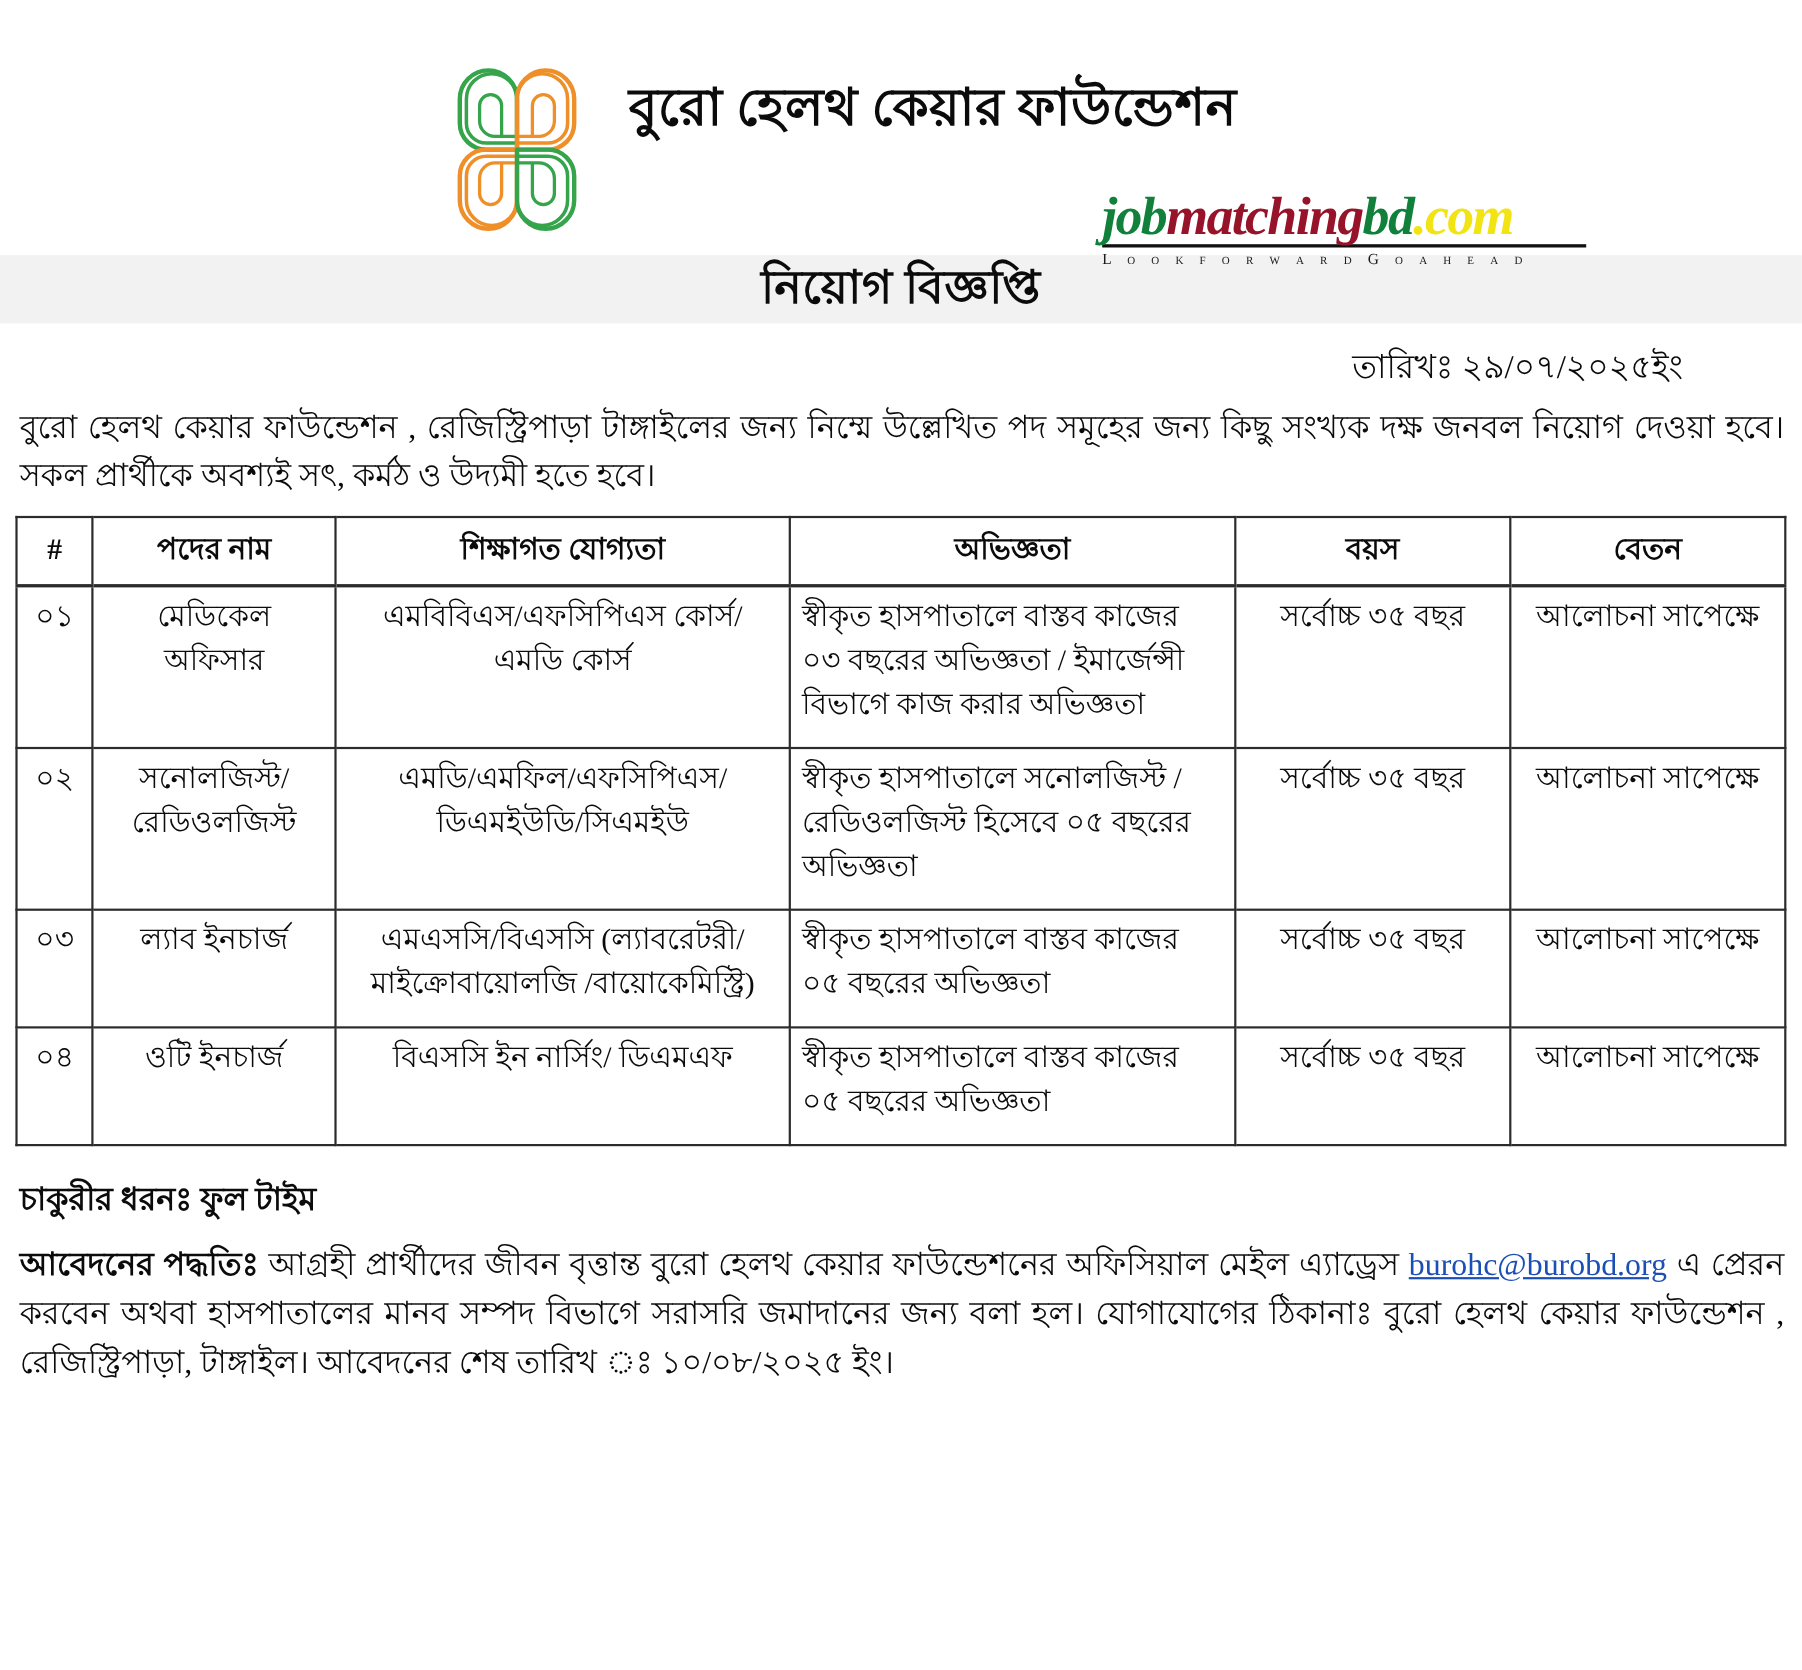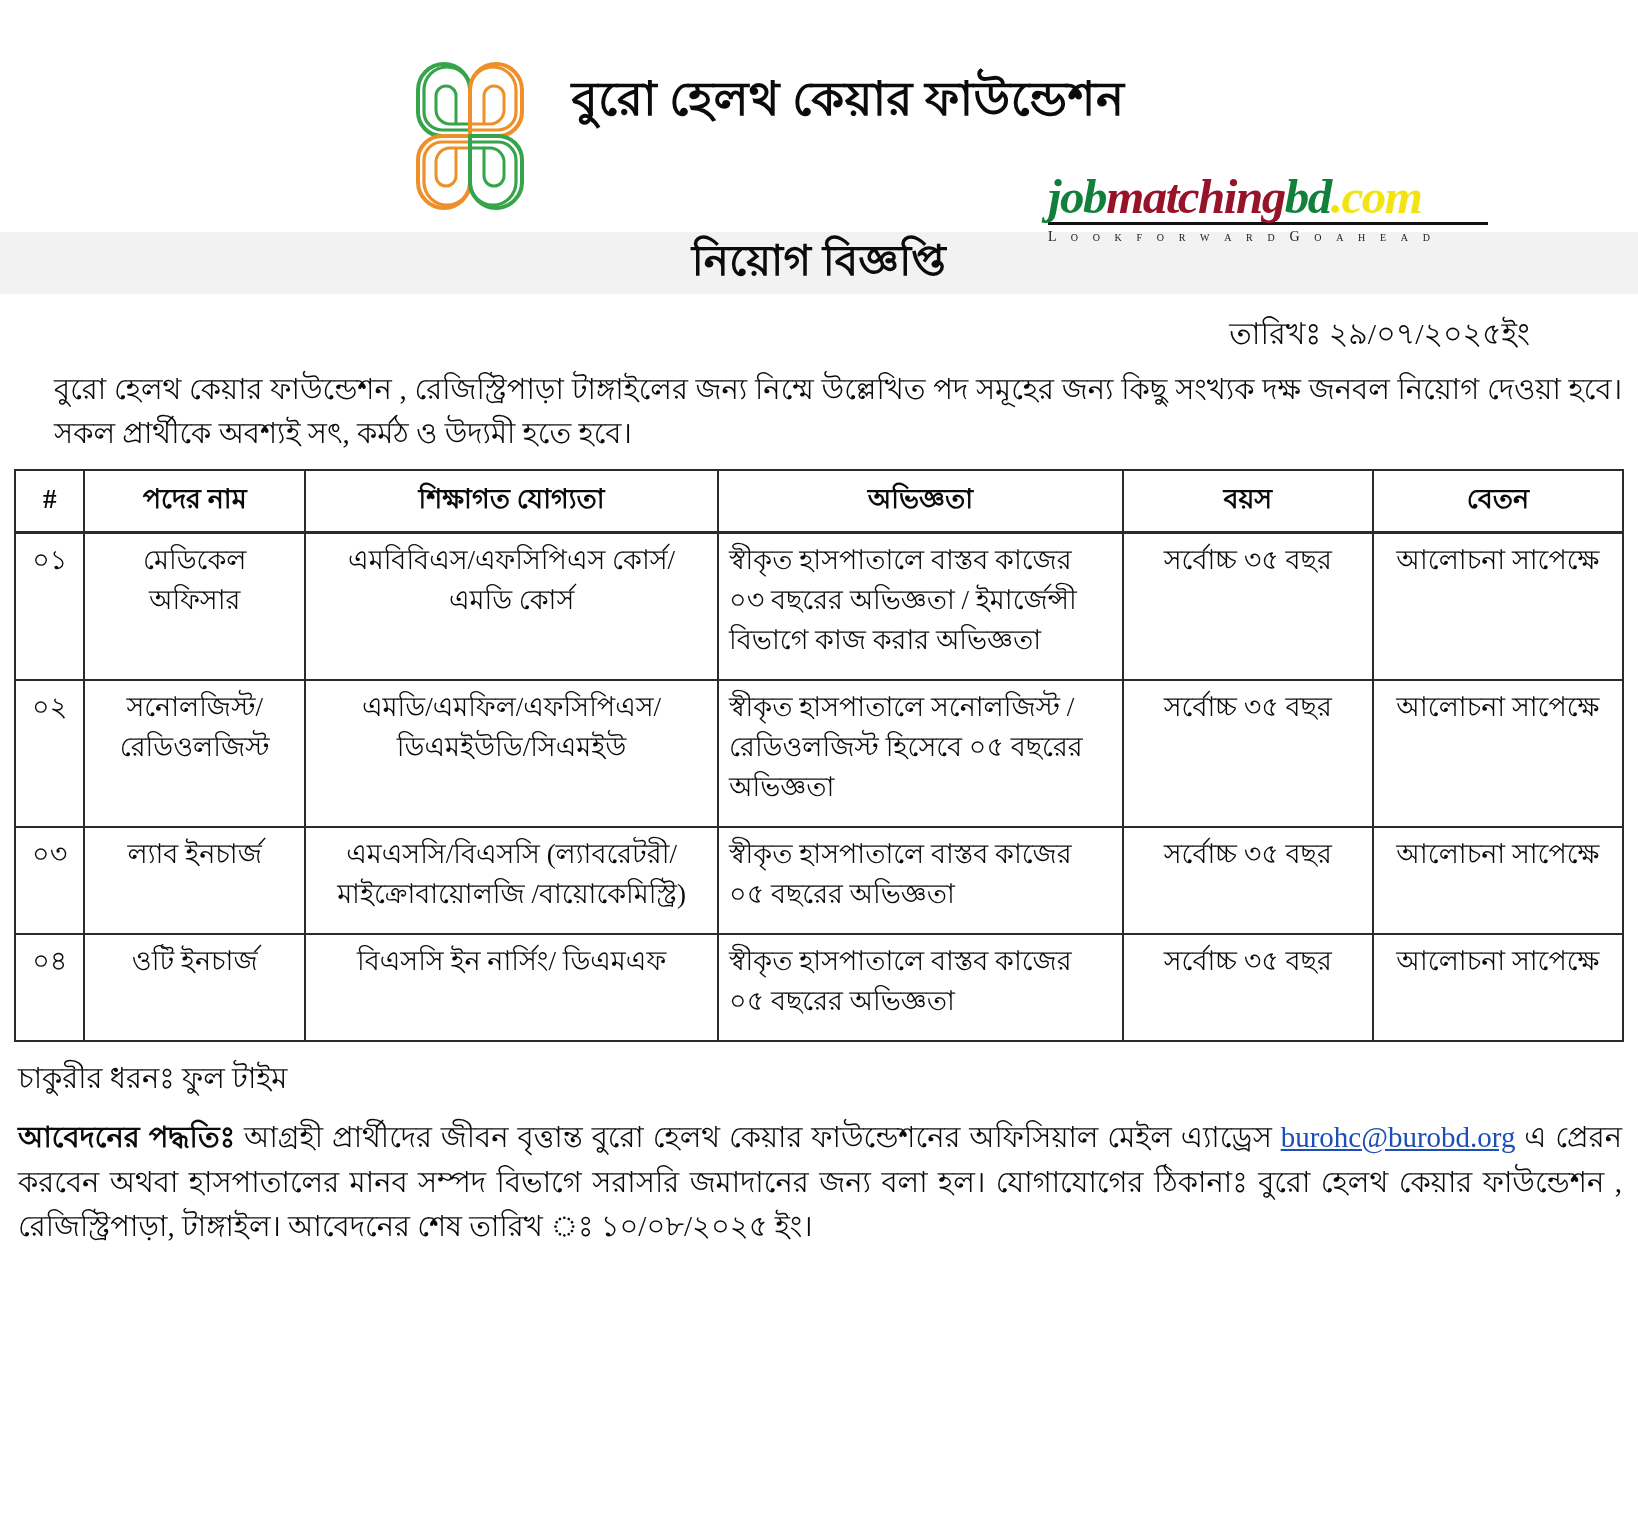--- a/index.html
+++ b/index.html
@@ -60,21 +60,21 @@
   .org-address {
     font-size: 33px;
     font-weight: bold;
     margin-top: 14px;
     white-space: nowrap;
   }
 
   
   .watermark {
     position: absolute;
-    left: 1048px;
+    left: 1002px;
     top: 172px;
     width: 452px;
     user-select: none;
   }
   .wm-main {
     font-family: "Liberation Serif", "DejaVu Serif", serif;
     font-size: 49px;
     font-weight: bold;
     font-style: italic;
     letter-spacing: -1.5px;
@@ -123,21 +123,20 @@
     margin-top: 16px;
   }
 
   
   .intro {
     padding: 6px 16px 0 18px;
     font-size: 29px;
     line-height: 1.52;
     text-align: justify;
     text-justify: inter-word;
-    margin-left: 36px;
   }
   .intro p { margin: 0; }
 
   
   .tbl-wrap { padding: 0 14px; margin-top: 14px; }
   table.jobs {
     width: 1610px;
     border-collapse: collapse;
     table-layout: fixed;
     font-size: 27px;
@@ -164,21 +163,21 @@
 
   col.w-idx  { width: 66px; }
   col.w-post { width: 210px; }
   col.w-edu  { width: 393px; }
   col.w-exp  { width: 385px; }
   col.w-age  { width: 238px; }
   col.w-pay  { width: 238px; }
 
   
   .footer { padding: 0 16px 0 18px; font-size: 29px; line-height: 1.55; }
-  .f-jobtype { font-weight: normal; margin-top: 14px; }
+  .f-jobtype { font-weight: bold; margin-top: 27px; }
   .f-apply { margin-top: 14px; text-align: justify; }
   .f-label { font-weight: bold; }
   .email-link {
     color: #1b4fb5;
     text-decoration: underline;
     font-weight: normal;
   }
 </style>
 </head>
 <body>

